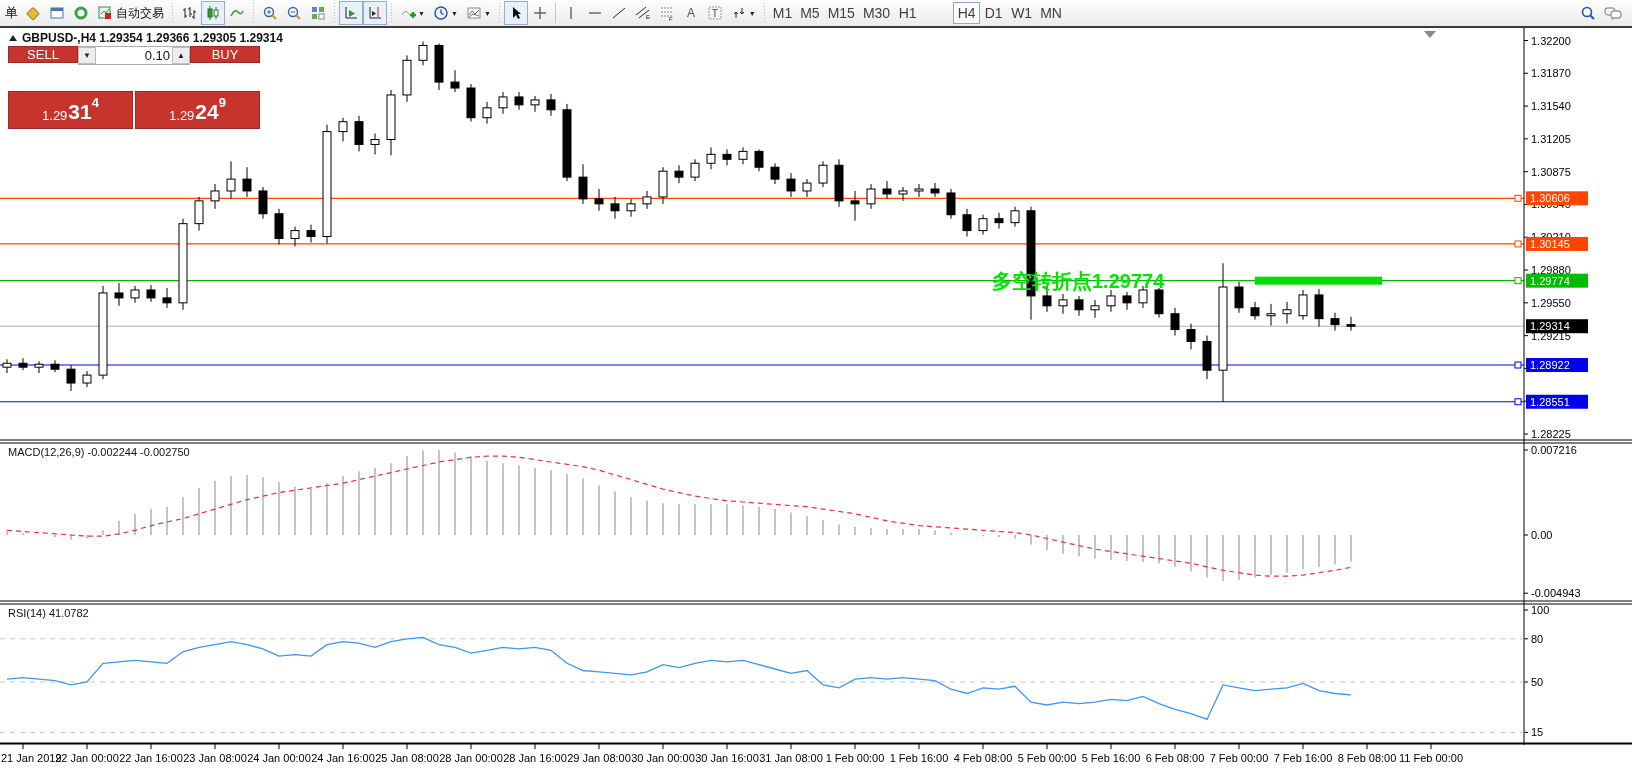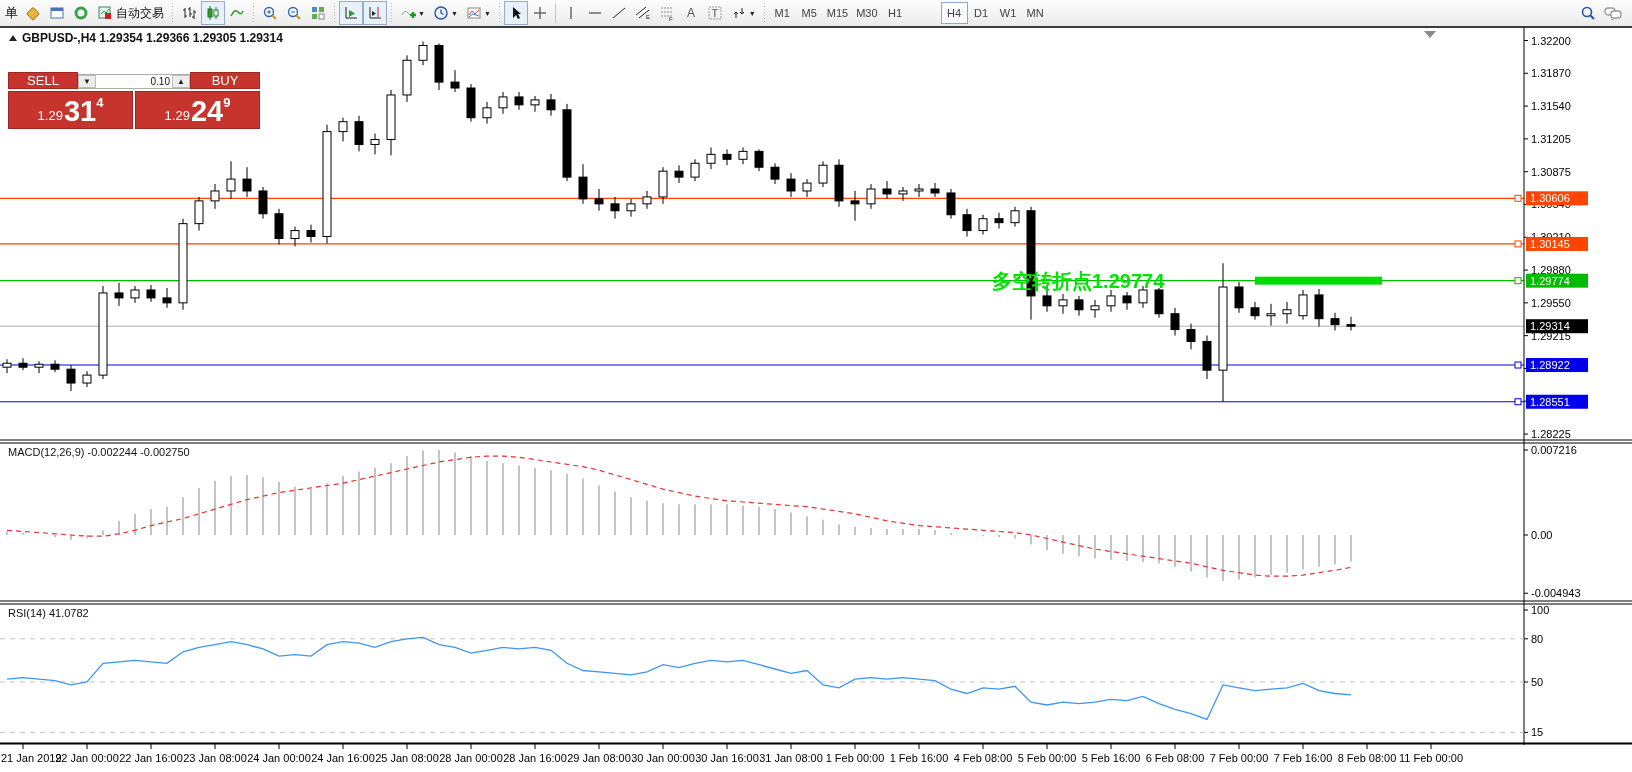--- a/index.html
+++ b/index.html
@@ -12,40 +12,40 @@
   .tb-btn{height:24px;min-width:24px;border:1px solid transparent;background:transparent;
     display:flex;align-items:center;justify-content:center;padding:0 3px;box-sizing:border-box;cursor:default;}
   .tb-btn.pressed{border:1px solid #94aecb;background:#e8f0fa;}
   .tb-sep{width:1px;height:20px;background:#c6c6c6;margin:0 3px;}
   .tb-grip{width:5px;height:20px;margin:0 2px;
     background-image:repeating-linear-gradient(#b9b9b9 0 1px,transparent 1px 3px);
     background-size:1px 100%;background-repeat:no-repeat;background-position:center;}
   .tb-label{font-size:13px;color:#111;padding:0 3px;}
   .cn{font-size:12px;color:#111;margin-left:3px;}
   .dd{font-size:7px;color:#222;margin-left:2px;}
-  .tf-btn{height:22px;min-width:27px;font-size:11px;color:#404040;border:1px solid transparent;
+  .tf-btn{height:22px;min-width:27px;font-size:14px;color:#404040;border:1px solid transparent;
     background:transparent;padding:0 3px;box-sizing:border-box;}
   .tf-btn.active{border:1px solid #8fa8c8;background:#fafcff;margin-left:32px;}
   .tb-right{margin-left:auto;display:flex;align-items:center;margin-right:6px;}
 
   
   .trade-panel{position:absolute;left:8px;top:46px;width:252px;z-index:5;background:#fff;}
-  .tp-row1{display:flex;height:43px;align-items:flex-end;}
+  .tp-row1{display:flex;height:43px;align-items:flex-start;}
   .btn-sell,.btn-buy{width:70px;background:#c7342e;color:#fff;font-size:13px;
     display:flex;align-items:center;justify-content:center;border:1px solid #9c2823;box-sizing:border-box;}
   .spinner{flex:1;display:flex;align-items:stretch;border:1px solid #adadad;border-left:none;border-right:none;background:#fff;}
   .spin-btn{width:18px;background:#ededed;border:1px solid #bdbdbd;font-size:8px;color:#222;
     display:flex;align-items:center;justify-content:center;box-sizing:border-box;}
-  .vol-input{flex:1;border:none;outline:none;text-align:right;font-size:10px;color:#111;
+  .vol-input{flex:1;border:none;outline:none;text-align:right;font-size:13px;color:#111;
     font-family:"Liberation Sans",sans-serif;width:40px;}
   .tp-row2{display:flex;gap:2px;margin-top:2px;height:38px;}
   .price-box{flex:1;background:#c7342e;border:1px solid #9c2823;color:#fff;
     display:flex;align-items:flex-end;justify-content:center;padding-bottom:4px;box-sizing:border-box;}
   .pp{font-size:13px;font-weight:normal;margin:0 1px 1px 0;}
-  .pb{font-size:29px;font-weight:bold;line-height:25px;}
+  .pb{font-size:21px;font-weight:bold;line-height:25px;}
   .ps{font-size:13px;font-weight:bold;align-self:flex-start;margin-top:3px;}
 
   .chart-wrap{position:absolute;top:0;left:0;z-index:1;}
   svg text{font-family:"Liberation Sans",sans-serif;}
 </style>
 </head>
 <body>
 
 <div class="chart-wrap">
   <svg id="chart-svg" width="1632" height="772">

